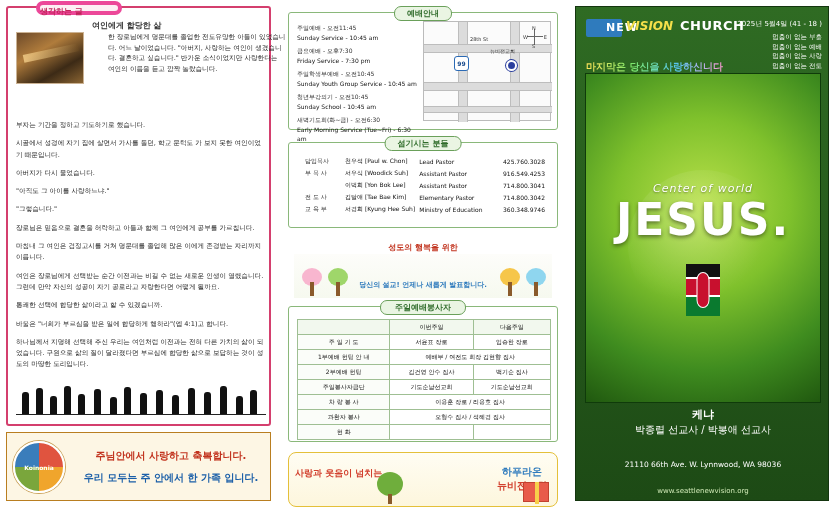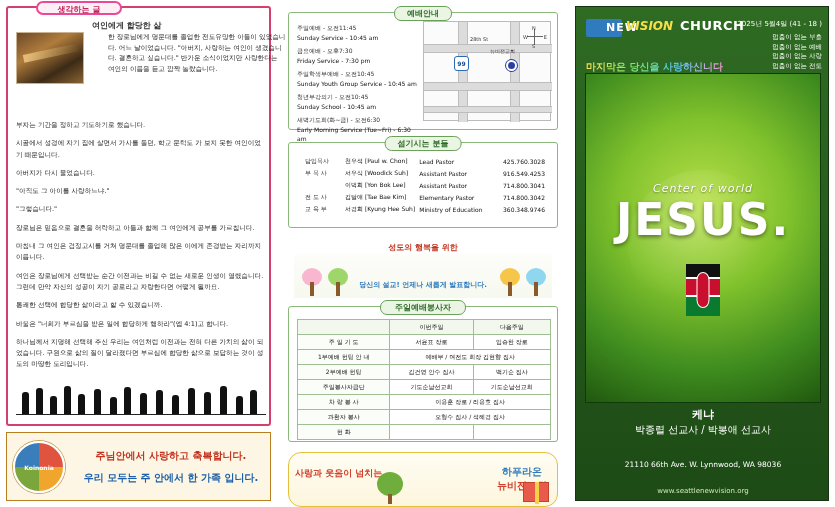--- a/index.html
+++ b/index.html
@@ -14,22 +14,22 @@
   .page { position:absolute; left:0; top:0; width:835px; height:507px; }
 
   
   .left-panel { position:absolute; left:6px; top:6px; width:265px; height:495px; }
   .think-box {
     position:absolute; left:0; top:0; width:265px; height:420px;
     border:2px solid #d43f6e; border-radius:3px; background:#fff;
   }
   .think-title {
     position:absolute; left:28px; top:-7px; width:86px; height:14px;
-    background:#fdf0f4; border:2px solid #ec4899; border-radius:7px;
-    font-size:8px; color:#c0245a; text-align:center; line-height:13px; font-weight:bold;
+    background:#fdf0f4; border:4px solid #ec4899; border-radius:7px;
+    font-size:8px; color:#c0245a; text-align:left; line-height:13px; font-weight:bold;
   }
   .think-head {
     position:absolute; left:84px; top:12px; font-size:8px; color:#333; font-weight:bold;
   }
   .think-photo {
     position:absolute; left:8px; top:24px; width:68px; height:52px;
     background: linear-gradient(150deg,#6d4a2a 0%, #b07c3c 35%, #3c2a16 70%, #8a6432 100%);
     border:1px solid #cbb293;
   }
   .think-photo:after{
@@ -147,21 +147,21 @@
     font-size:6px; color:#111;
   }
   table.svc th, table.svc td{
     border:1px solid #9fbf93; padding:2.5px 3px; text-align:center; height:13px;
   }
   table.svc th{ background:#f2f8ee; font-weight:normal; }
   table.svc td.rowhead{ background:#fbfdf9; }
 
   .bottom-banner{
     position:absolute; left:0; top:446px; width:270px; height:55px;
-    border:1px solid #e4c03a; border-radius:13px;
+    border:1px solid #e4c03a; border-radius:8px;
     background:linear-gradient(#fffdf3,#fdf6dd);
     overflow:hidden;
   }
   .bb-left{ position:absolute; left:6px; top:14px; font-size:9px; color:#d2402e; font-weight:bold; }
   .bb-right{ position:absolute; right:10px; top:12px; text-align:center; }
   .bb-right .l1{ font-size:10px; color:#2f7bbd; font-weight:bold; }
   .bb-right .l2{ font-size:10px; color:#d2402e; font-weight:bold; }
   .gift{ position:absolute; right:8px; bottom:4px; width:26px; height:20px; background:#e85b4a; border:1px solid #c2412f;}
   .gift:after{ content:""; position:absolute; left:11px; top:-1px; width:4px; height:22px; background:#f7d04a;}
   .tree2{ position:absolute; left:86px; bottom:2px; width:30px; height:34px; }

